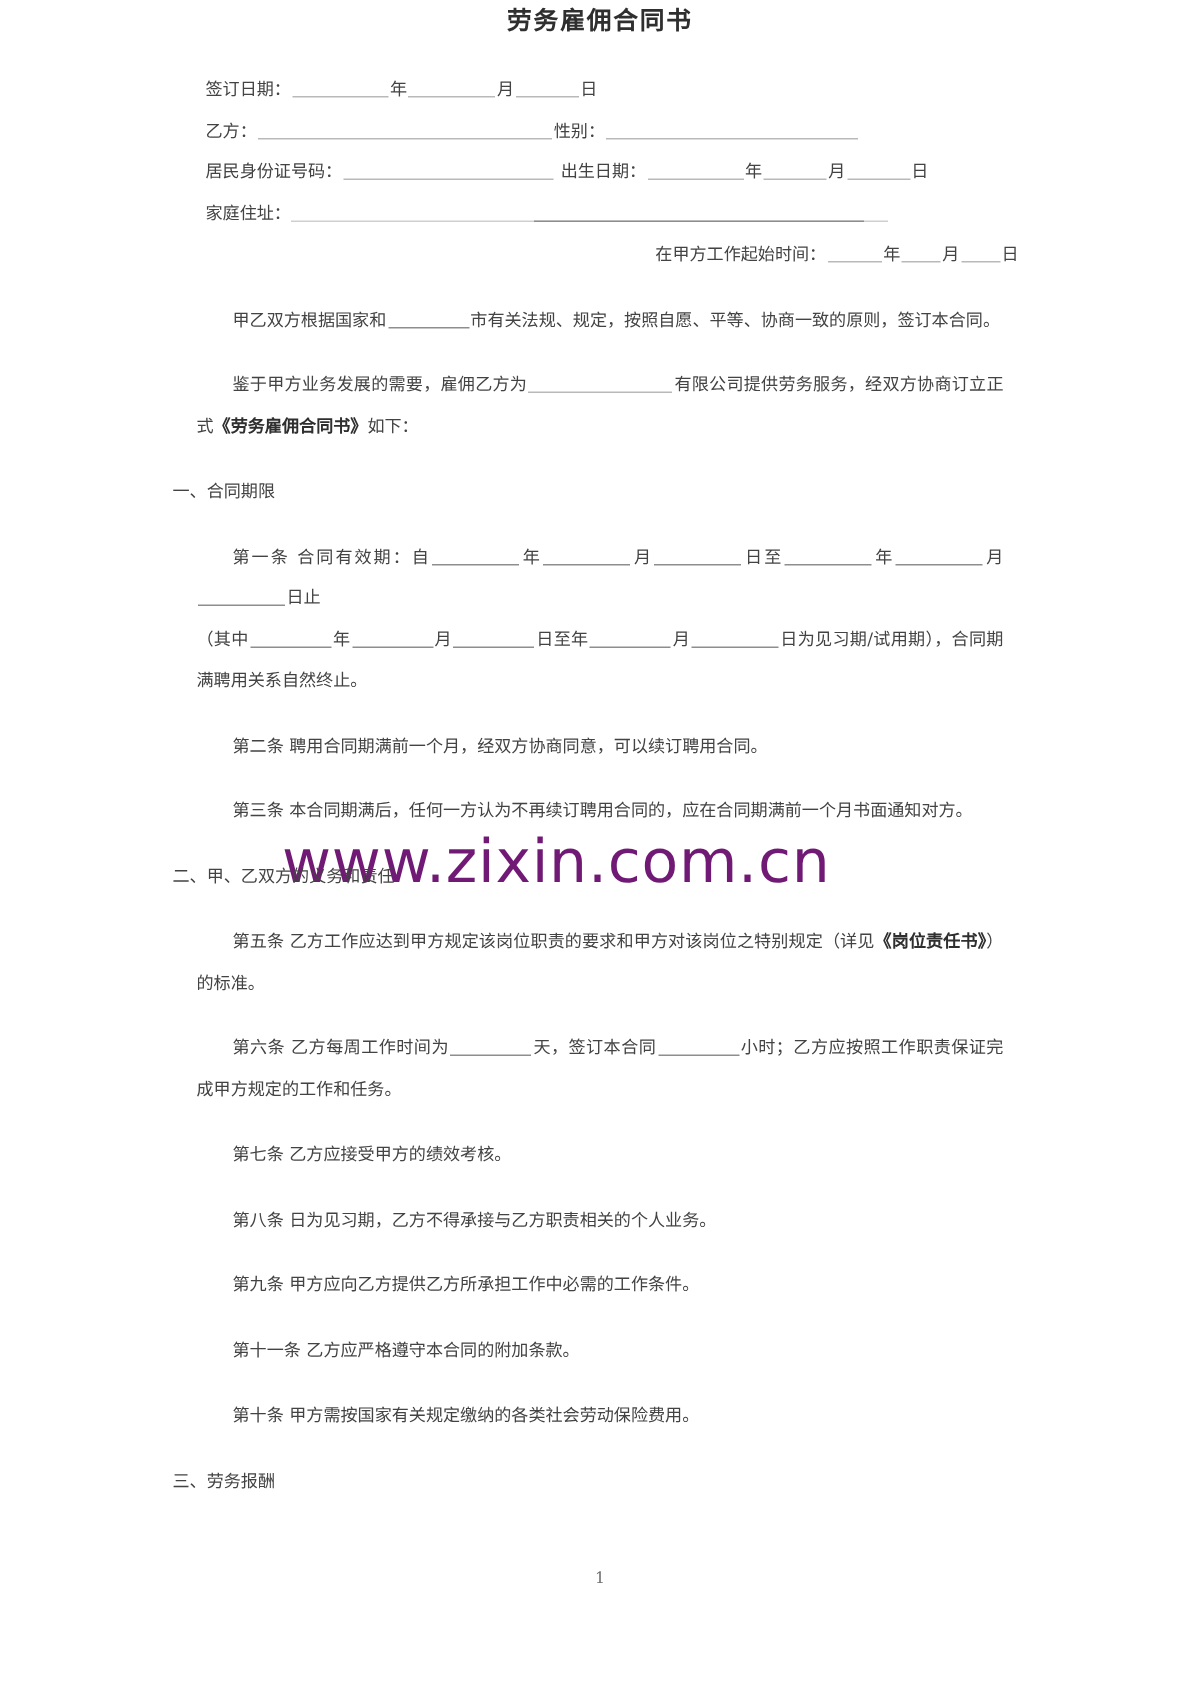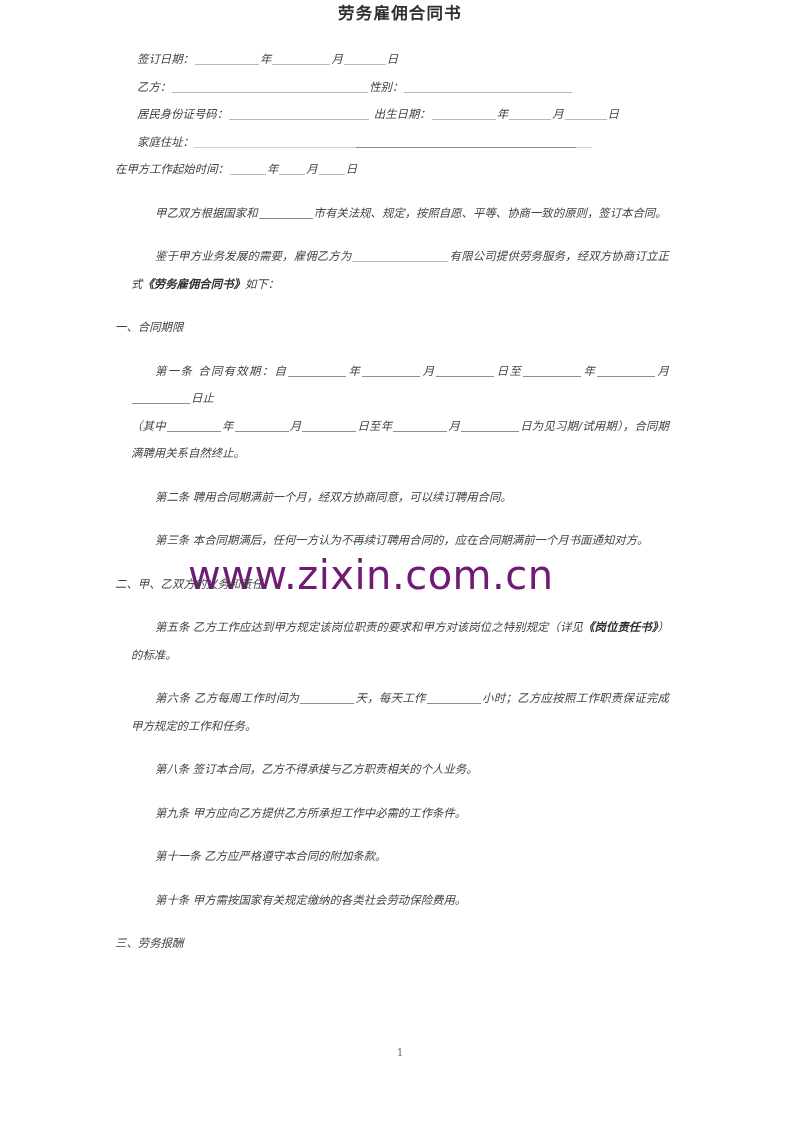--- a/index.html
+++ b/index.html
@@ -61,41 +61,40 @@
   }
 
   
   .body-area {
     margin: 0 auto;
     width: 570px;
     padding-left: 0;
     font-size: 11.4px;
     line-height: 27.5px;
     color: #434343;
-    font-style: italic;
   }
 
   .fline {
     white-space: nowrap;
     padding-left: 22px;
   }
 
   .para {
     text-indent: 24px;
     text-align: justify;
     margin: 16px;
   }
 
   .heading {
     text-indent: 0;
     margin: 0;
   }
 
   .right-line {
-    text-align: left;
+    text-align: right;
     padding-right: 6px;
     white-space: nowrap;
   }
 
   .bold { font-weight: bold; color: #2f2f2f; }
 
   
   .blank {
     display: inline-block;
     border-bottom: 1px solid #b9b9b9;
@@ -202,24 +201,25 @@
 
       <p class="para"><span>第二条</span>&nbsp;<span>聘用合同期满前一个月，经双方协商同意，可以续订聘用合同。</span></p>
 
       <p class="para"><span>第三条</span>&nbsp;<span>本合同期满后，任何一方认为不再续订聘用合同的，应在合同期满前一个月书面通知对方。</span></p>
 
       <p class="para heading">二、甲、乙双方的义务和责任</p>
 
 
       <p class="para"><span>第五条</span>&nbsp;<span>乙方工作应达到甲方规定该岗位职责的要求和甲方对该岗位之特别规定（详见</span><span class="bold">《岗位责任书》</span><span>）的标准。</span></p>
 
-      <p class="para"><span>第六条</span>&nbsp;<span>乙方每周工作时间为</span><span class="blank w54 dark"></span><span>天，每天工作</span><span class="blank w54 dark"></span><span>小时；乙方应按照工作职责保证完成甲方规定的工作和任务。</span></p>
-
-
-      <p class="para"><span>第八条</span>&nbsp;<span>签订本合同，乙方不得承接与乙方职责相关的个人业务。</span></p>
+      <p class="para"><span>第六条</span>&nbsp;<span>乙方每周工作时间为</span><span class="blank w54 dark"></span><span>天，签订本合同</span><span class="blank w54 dark"></span><span>小时；乙方应按照工作职责保证完成甲方规定的工作和任务。</span></p>
+
+      <p class="para"><span>第七条</span>&nbsp;<span>乙方应接受甲方的绩效考核。</span></p>
+
+      <p class="para"><span>第八条</span>&nbsp;<span>日为见习期，乙方不得承接与乙方职责相关的个人业务。</span></p>
 
       <p class="para"><span>第九条</span>&nbsp;<span>甲方应向乙方提供乙方所承担工作中必需的工作条件。</span></p>
 
       <p class="para"><span>第十一条</span>&nbsp;<span>乙方应严格遵守本合同的附加条款。</span></p>
 
       <p class="para"><span>第十条</span>&nbsp;<span>甲方需按国家有关规定缴纳的各类社会劳动保险费用。</span></p>
 
       <p class="para heading">三、劳务报酬</p>
 
     </div>

